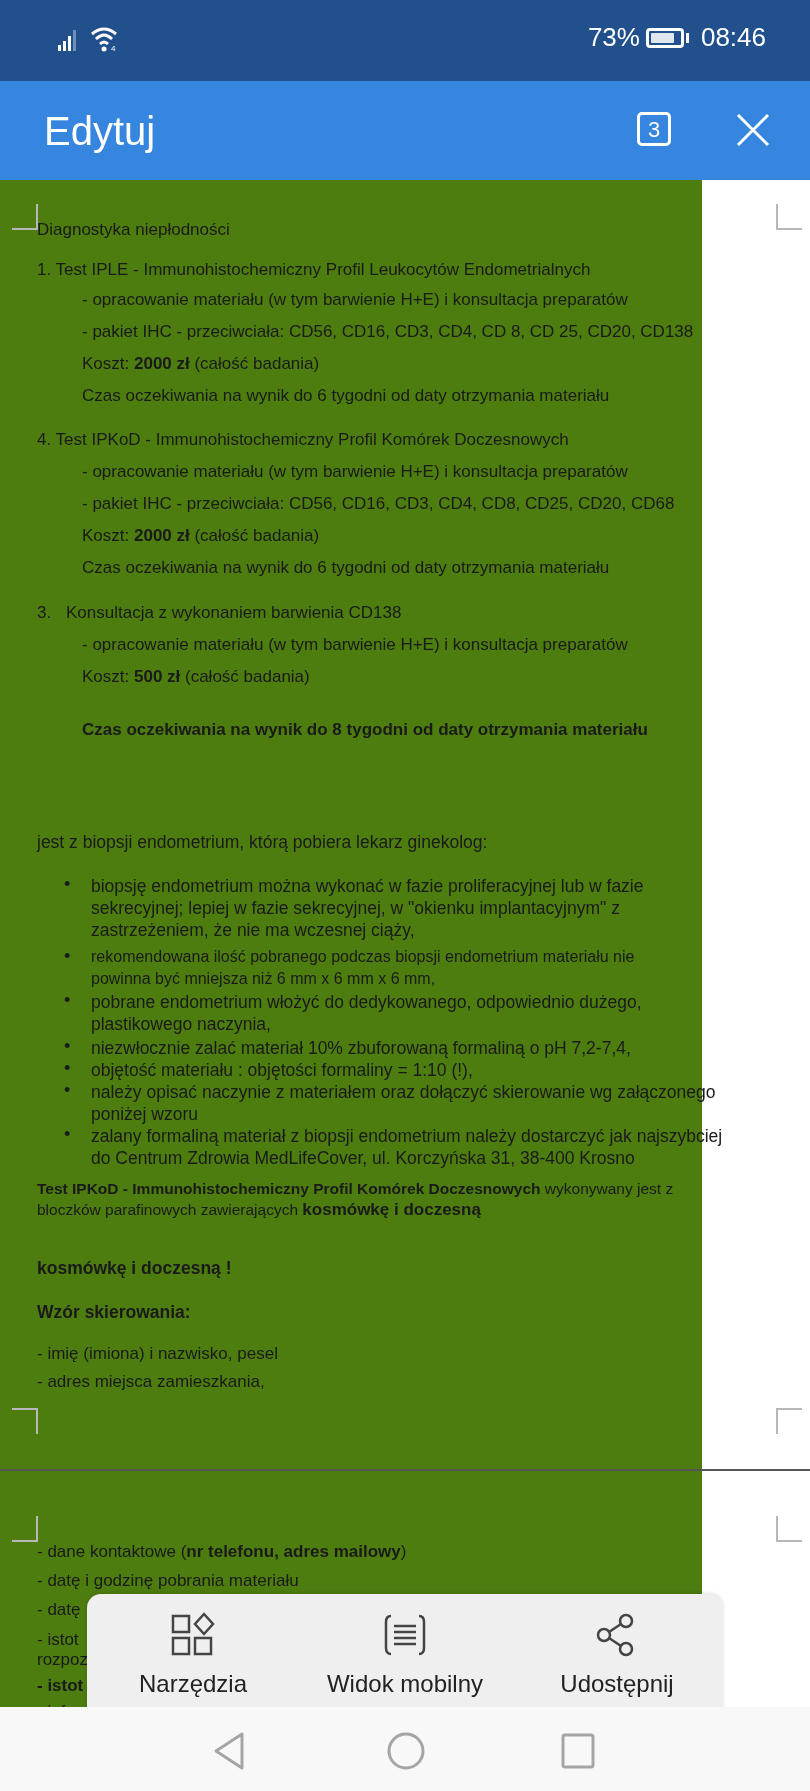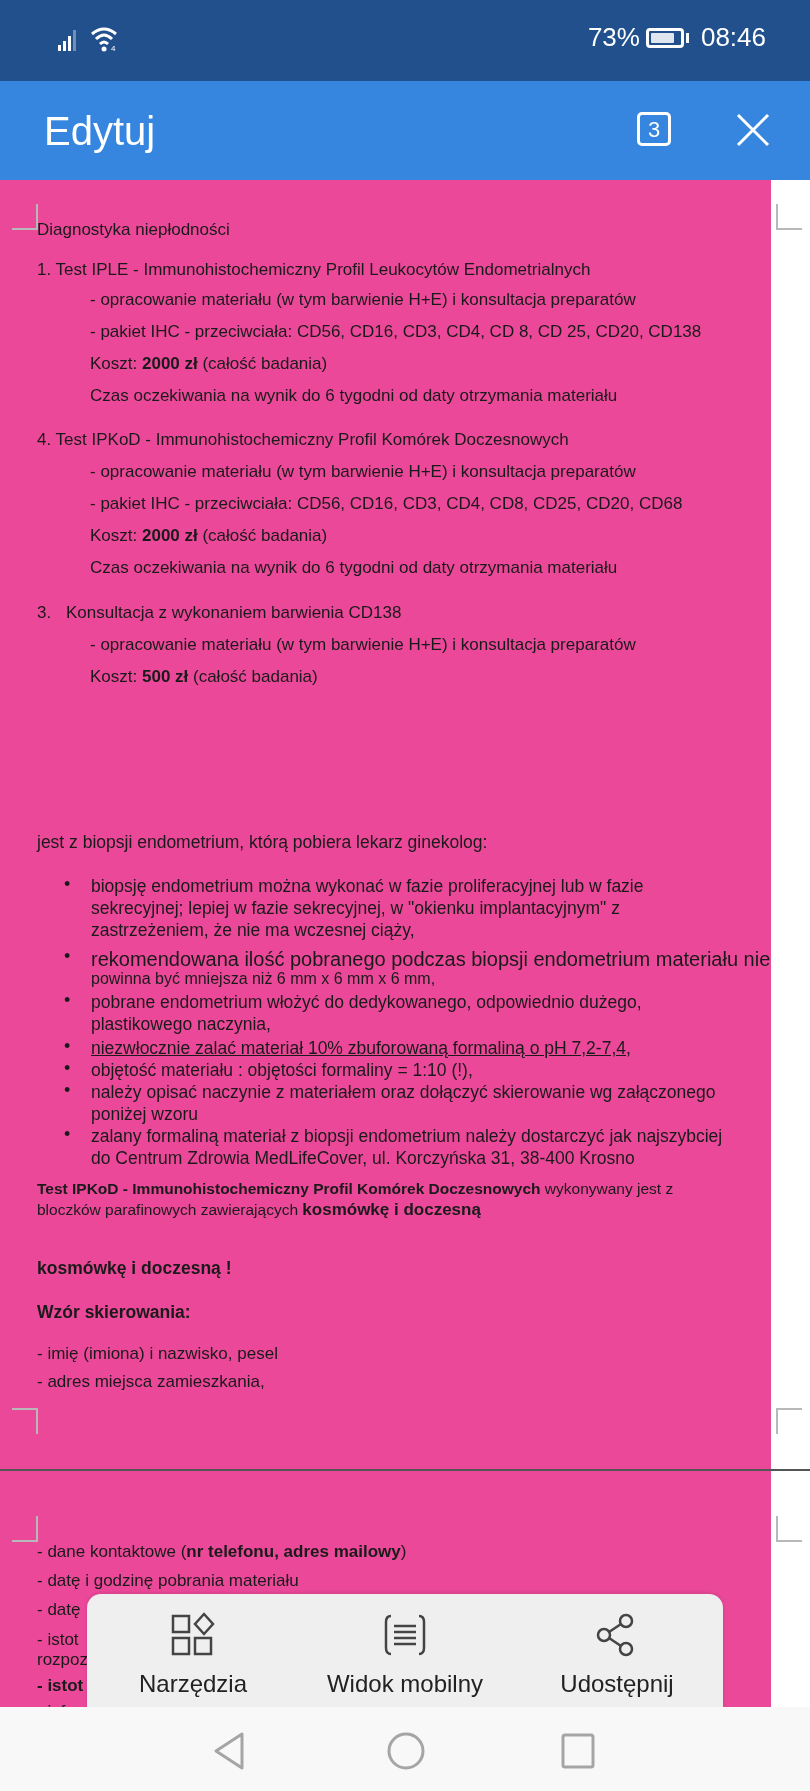--- a/index.html
+++ b/index.html
@@ -7,28 +7,28 @@
   .statusbar { position:absolute; left:0; top:0; width:810px; height:81px; background:#21508c; color:#fff; }
   .sb-left { position:absolute; left:56px; top:26px; display:flex; align-items:flex-end; gap:10px; }
   .sb-right { position:absolute; right:44px; top:22px; display:flex; align-items:center; font-size:26px; gap:6px;justify-content:space-between; }
   .battery { width:38px; height:20px; border:3px solid #fff; border-radius:4px; position:relative; box-sizing:border-box; }
   .battery .fill { position:absolute; left:2px; top:2px; bottom:2px; width:72%; background:#dfe6f0; border-radius:1px; }
   .battery-tip { width:3px; height:10px; background:#fff; margin-left:-4px; margin-right:6px; }
   .appbar { position:absolute; left:0; top:81px; width:810px; height:99px; background:#3686e0; color:#fff; }
   .appbar-title { position:absolute; left:44px; top:28px; font-size:40px; }
   .page-count { position:absolute; left:637px; top:31px; width:34px; height:34px; border:3px solid #fff; border-radius:5px; box-sizing:border-box; font-size:22px; text-align:center; line-height:29px; }
   .close-btn { position:absolute; left:732px; top:28px; width:42px; height:42px; }
-  .doc { position:absolute; left:0; top:180px; width:771px; height:1530px; background:#ec4899; }
+  .doc { position:absolute; left:0; top:180px; width:702px; height:1530px; background:#4d7c0f; }
   .corner { position:absolute; width:24px; height:24px; border-color:#b8b8b8; border-style:solid; border-width:0; }
   .c-tl { border-right-width:2px; border-bottom-width:2px; }
   .c-tr { border-left-width:2px; border-bottom-width:2px; }
   .c-bl { border-right-width:2px; border-top-width:2px; }
   .c-br { border-left-width:2px; border-top-width:2px; }
   .t { position:absolute; white-space:nowrap; font-size:17px; }
-  .ind { left:90px; }
+  .ind { left:82px; }
   .lft { left:37px; }
   b { font-weight:bold; }
   .page-sep { position:absolute; left:0; top:1289px; width:810px; height:2px; background:#555; }
   .bullet { position:absolute; left:64px; font-size:18px; }
   .popup { position:absolute; left:87px; top:1594px; width:636px; height:130px; background:#efefef; border-radius:14px 14px 0 0; box-shadow:0 -1px 4px rgba(0,0,0,0.12); }
   .pop-item { position:absolute; top:0; width:212px; height:120px; text-align:center; }
   .pop-item svg { position:absolute; left:50%; transform:translateX(-50%); top:18px; }
   .pop-label { position:absolute; left:0; right:0; top:76px; font-size:24px; color:#222; }
   .navbar { position:absolute; left:0; top:1707px; width:810px; height:84px; background:#f8f8f8; }
 </style>
@@ -94,36 +94,37 @@
     <span>Koszt: </span><b>2000 zł</b><span> (całość badania)</span>
   </div>
   <div class="t ind" style="top:378px;">Czas oczekiwania na wynik do 6 tygodni od daty otrzymania materiału</div>
 
   <div class="t lft" style="top:423px;">3.</div>
   <div class="t" style="left:66px; top:423px;">Konsultacja z wykonaniem barwienia CD138</div>
   <div class="t ind" style="top:455px;">- opracowanie materiału (w tym barwienie H+E) i konsultacja preparatów</div>
   <div class="t ind" style="top:487px;">
     <span>Koszt: </span><b>500 zł</b><span> (całość badania)</span>
   </div>
+  <div class="t ind" style="top:540px; font-weight:bold;">Czas oczekiwania na wynik do 8 tygodni od daty otrzymania materiału</div>
 
   <div class="t lft" style="top:652px; font-size:17.5px;">jest z biopsji endometrium, którą pobiera lekarz ginekolog:</div>
 
   <div id="bullets">
       <div class="bullet" style="top: 694px;">•</div>
       <div class="t" style="left: 91px; font-size: 17.5px; top: 696px;">biopsję endometrium można wykonać w fazie proliferacyjnej lub w fazie</div>
       <div class="t" style="left: 91px; font-size: 17.5px; top: 718px;">sekrecyjnej; lepiej w fazie sekrecyjnej, w "okienku implantacyjnym" z</div>
       <div class="t" style="left: 91px; font-size: 17.5px; top: 740px;">zastrzeżeniem, że nie ma wczesnej ciąży,</div>
       <div class="bullet" style="top: 766px;">•</div>
-      <div class="t" style="left: 91px; font-size: 20px; top: 768px;">rekomendowana ilość pobranego podczas biopsji endometrium materiału nie</div>
+      <div class="t" style="left: 91px; font-size: 16px; top: 768px;">rekomendowana ilość pobranego podczas biopsji endometrium materiału nie</div>
       <div class="t" style="left: 91px; font-size: 16px; top: 790px;">powinna być mniejsza niż 6 mm x 6 mm x 6 mm,</div>
       <div class="bullet" style="top: 810px;">•</div>
       <div class="t" style="left: 91px; font-size: 17.5px; top: 812px;">pobrane endometrium włożyć do dedykowanego, odpowiednio dużego,</div>
       <div class="t" style="left: 91px; font-size: 17.5px; top: 834px;">plastikowego naczynia,</div>
       <div class="bullet" style="top: 856px;">•</div>
-      <div class="t" style="left: 91px; font-size: 17.5px; top: 858px; text-decoration: underline;">niezwłocznie zalać materiał 10% zbuforowaną formaliną o pH 7,2-7,4,</div>
+      <div class="t" style="left: 91px; font-size: 17.5px; top: 858px;">niezwłocznie zalać materiał 10% zbuforowaną formaliną o pH 7,2-7,4,</div>
       <div class="bullet" style="top: 878px;">•</div>
       <div class="t" style="left: 91px; font-size: 17.5px; top: 880px;">objętość materiału : objętości formaliny = 1:10 (!),</div>
       <div class="bullet" style="top: 900px;">•</div>
       <div class="t" style="left: 91px; font-size: 17.5px; top: 902px;">należy opisać naczynie z materiałem oraz dołączyć skierowanie wg załączonego</div>
       <div class="t" style="left: 91px; font-size: 17.5px; top: 924px;">poniżej wzoru</div>
       <div class="bullet" style="top: 944px;">•</div>
       <div class="t" style="left: 91px; font-size: 17.5px; top: 946px;">zalany formaliną materiał z biopsji endometrium należy dostarczyć jak najszybciej</div>
       <div class="t" style="left: 91px; font-size: 17.5px; top: 968px;">do Centrum Zdrowia MedLifeCover, ul. Korczyńska 31, 38-400 Krosno</div>
     </div>
 

